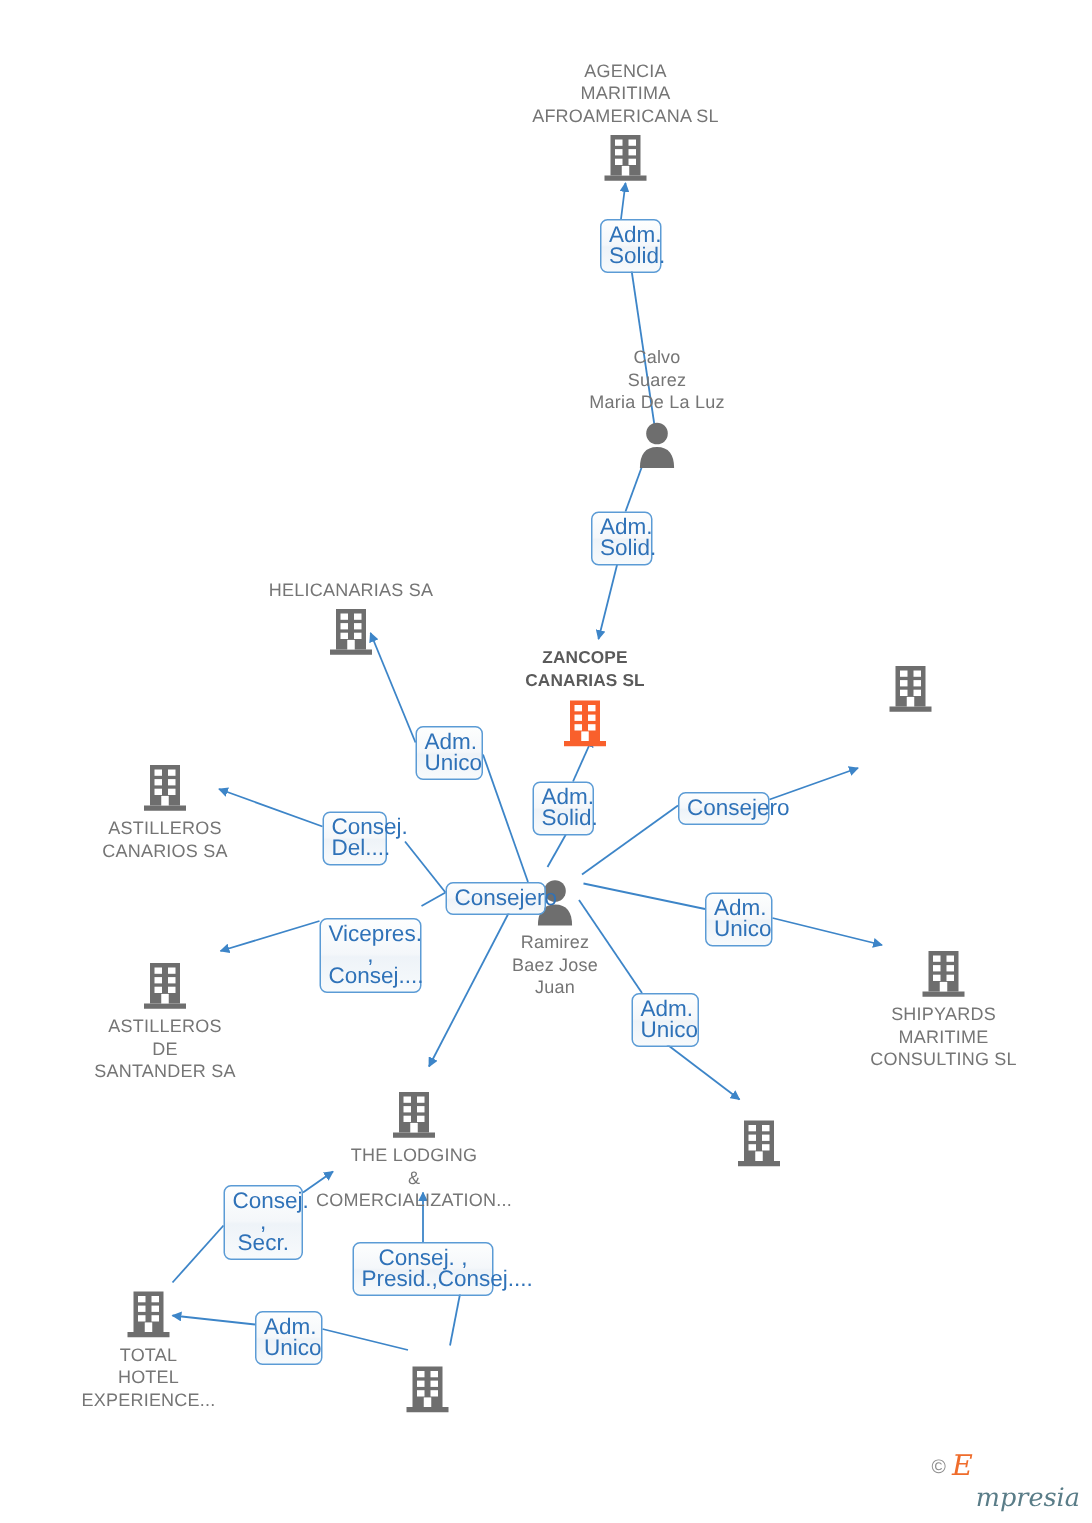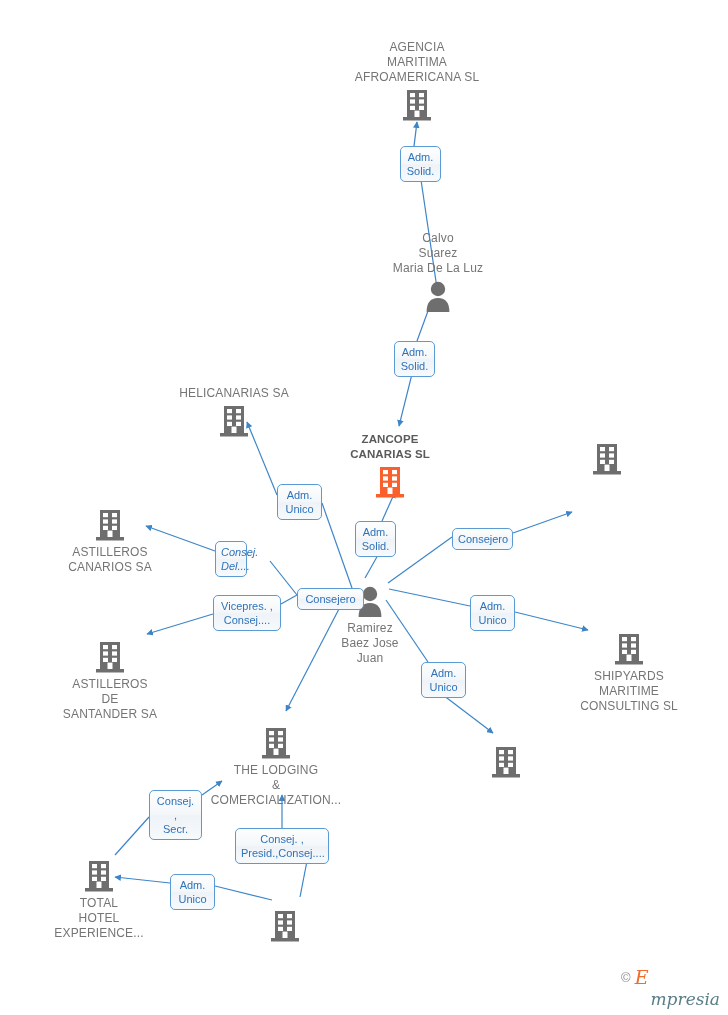--- a/index.html
+++ b/index.html
@@ -55,21 +55,21 @@
   .node.label-above .glyph { margin-top: 3px; }
 
   
   .chip {
     position: absolute;
     box-sizing: border-box;
     border: 1px solid #5b9bd5;
     border-radius: 5px;
     background: linear-gradient(180deg,#fdfefe 0%, #f4f7fa 48%, #eef3f8 52%, #f7fafc 100%);
     color: #2f72b8;
-    font-size: 11px;
+    font-size: 15px;
     line-height: 14px;
     text-align: center;
     padding: 3px 5px;
     white-space: pre-line;
     box-shadow: 0 0 0 0 rgba(0,0,0,0);
   }
 
   
   #watermark {
     position: absolute;
@@ -376,24 +376,24 @@
   <div id="chip-layer">
       <div class="chip" style="left: 400px; top: 146px; width: 41px; min-height: 33px;">Adm.
 Solid.</div>
       <div class="chip" style="left: 394px; top: 341px; width: 41px; min-height: 33px;">Adm.
 Solid.</div>
       <div class="chip" style="left: 277px; top: 484px; width: 45px; min-height: 33px;">Adm.
 Unico</div>
       <div class="chip" style="left: 355px; top: 521px; width: 41px; min-height: 33px;">Adm.
 Solid.</div>
       <div class="chip" style="left: 452px; top: 528px; width: 61px; min-height: 19px;">Consejero</div>
-      <div class="chip" style="left: 215px; top: 541px; width: 32px; min-height: 33px; font-style: italic;">Consej.
+      <div class="chip" style="left: 215px; top: 541px; width: 43px; min-height: 33px;">Consej.
 Del....</div>
       <div class="chip" style="left: 297px; top: 588px; width: 67px; min-height: 19px;">Consejero</div>
-      <div class="chip" style="left: 213px; top: 595px; width: 68px; min-height: 33px;">Vicepres. ,
+      <div class="chip" style="left: 213px; top: 612px; width: 68px; min-height: 33px;">Vicepres. ,
 Consej....</div>
       <div class="chip" style="left: 470px; top: 595px; width: 45px; min-height: 33px;">Adm.
 Unico</div>
       <div class="chip" style="left: 421px; top: 662px; width: 45px; min-height: 33px;">Adm.
 Unico</div>
       <div class="chip" style="left: 149px; top: 790px; width: 53px; min-height: 33px;">Consej. ,
 Secr.</div>
       <div class="chip" style="left: 235px; top: 828px; width: 94px; min-height: 33px;">Consej. ,
 Presid.,Consej....</div>
       <div class="chip" style="left: 170px; top: 874px; width: 45px; min-height: 33px;">Adm.

